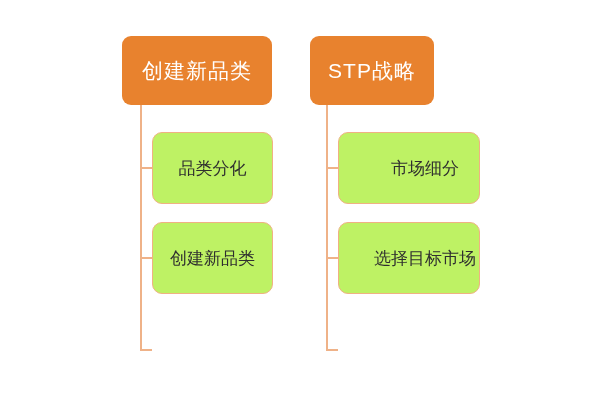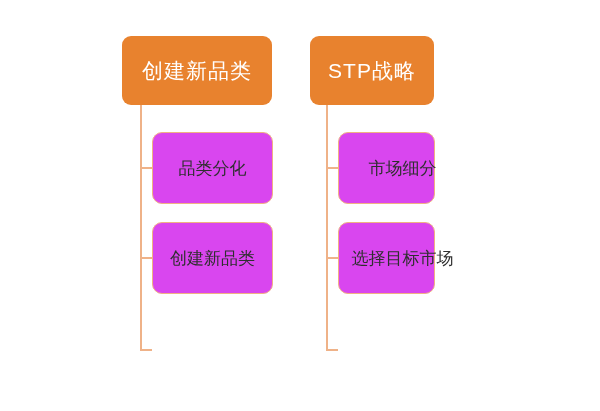--- a/index.html
+++ b/index.html
@@ -72,28 +72,28 @@
   .stub.s0 { top: 167px; }
   .stub.s1 { top: 257px; }
   .stub.s2 { top: 349px; }
 
   
   .node-child {
     position: absolute;
     height: 72px;
     border: 1px solid #F0B183;
     border-radius: 10px;
-    background: #d946ef;
+    background: #bef264;
     box-sizing: border-box;
     display: flex;
     align-items: center;
     justify-content: center;
   }
   .col-0 .node-child { left: 30px; width: 121px; }
-  .col-1 .node-child { left: 28px; width: 97px; padding-left: 32px; }
+  .col-1 .node-child { left: 28px; width: 142px; padding-left: 32px; }
 
   .node-child.c0 { top: 132px; }
   .node-child.c1 { top: 222px; }
   .node-child.c2 { top: 313px; }
 
   .node-child-label {
     color: #2f2f2f;
     font-size: 17px;
     line-height: 1;
     white-space: nowrap;

